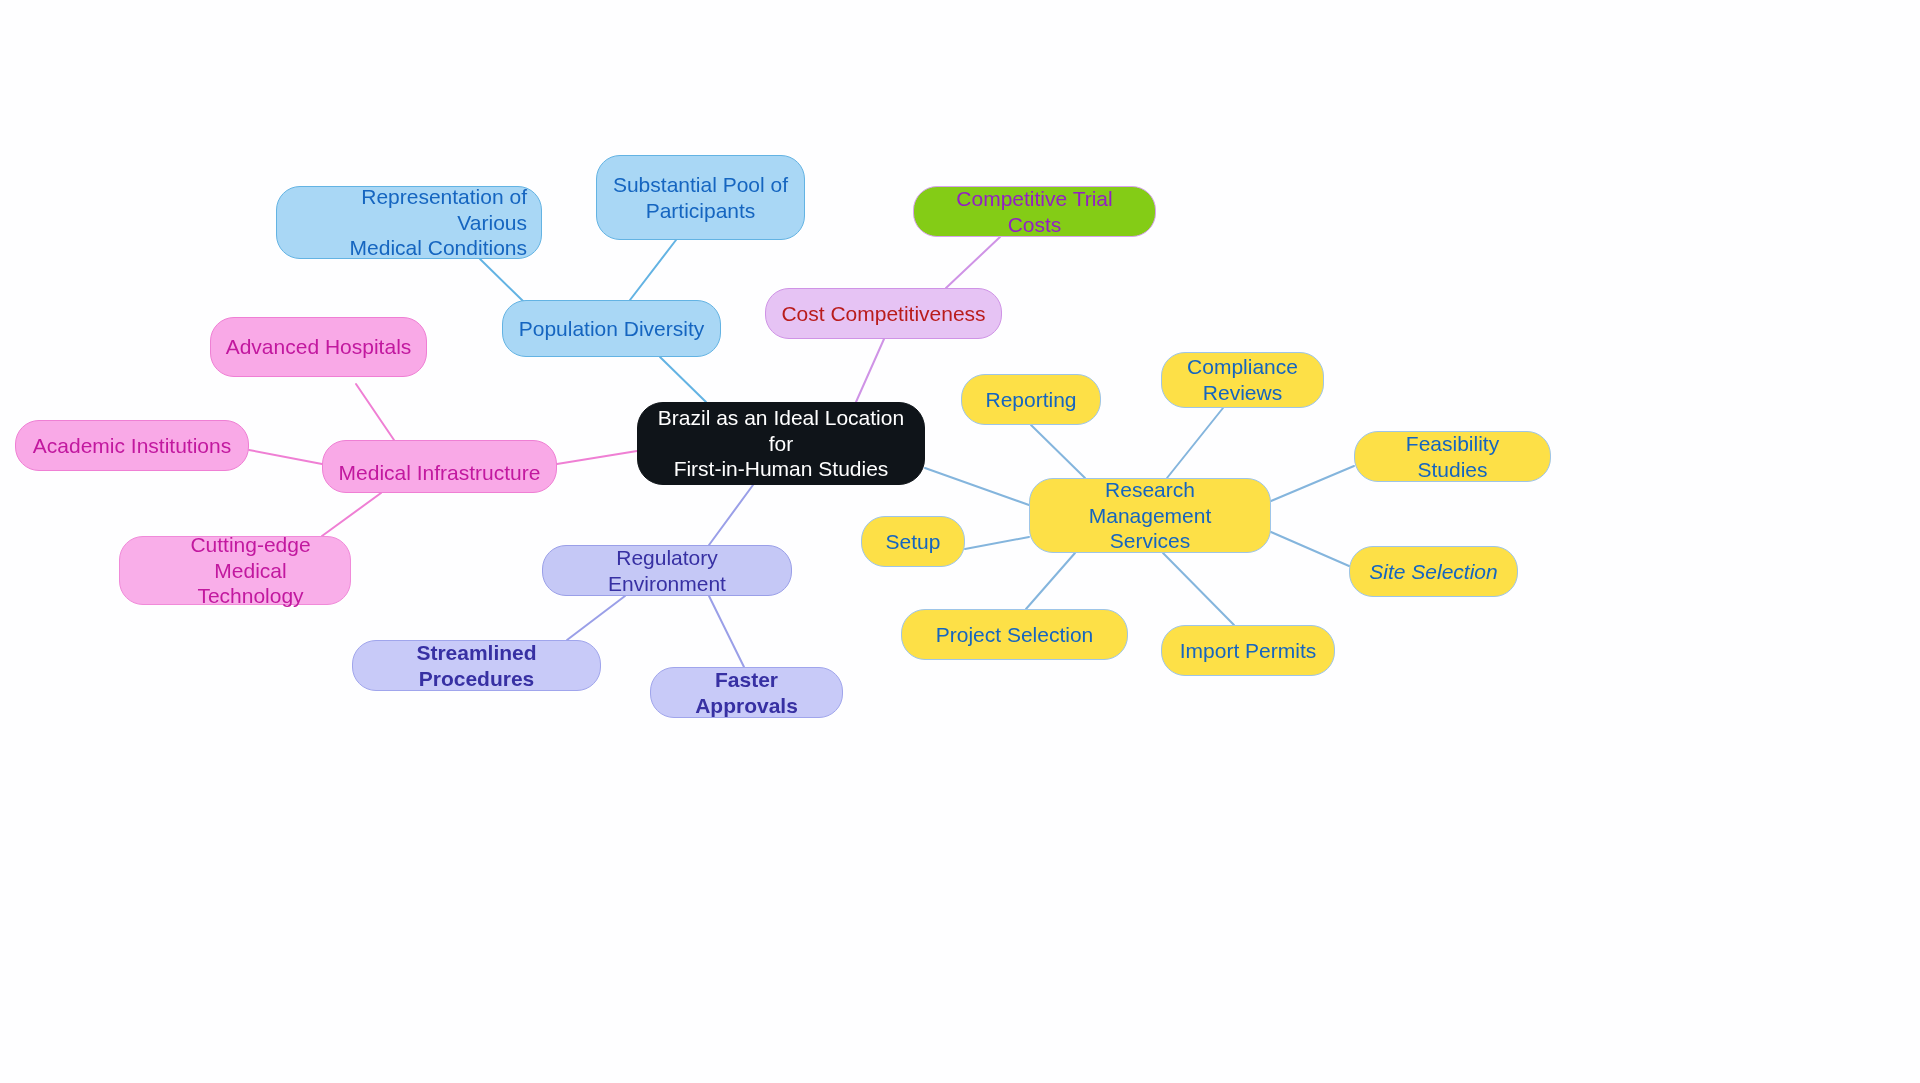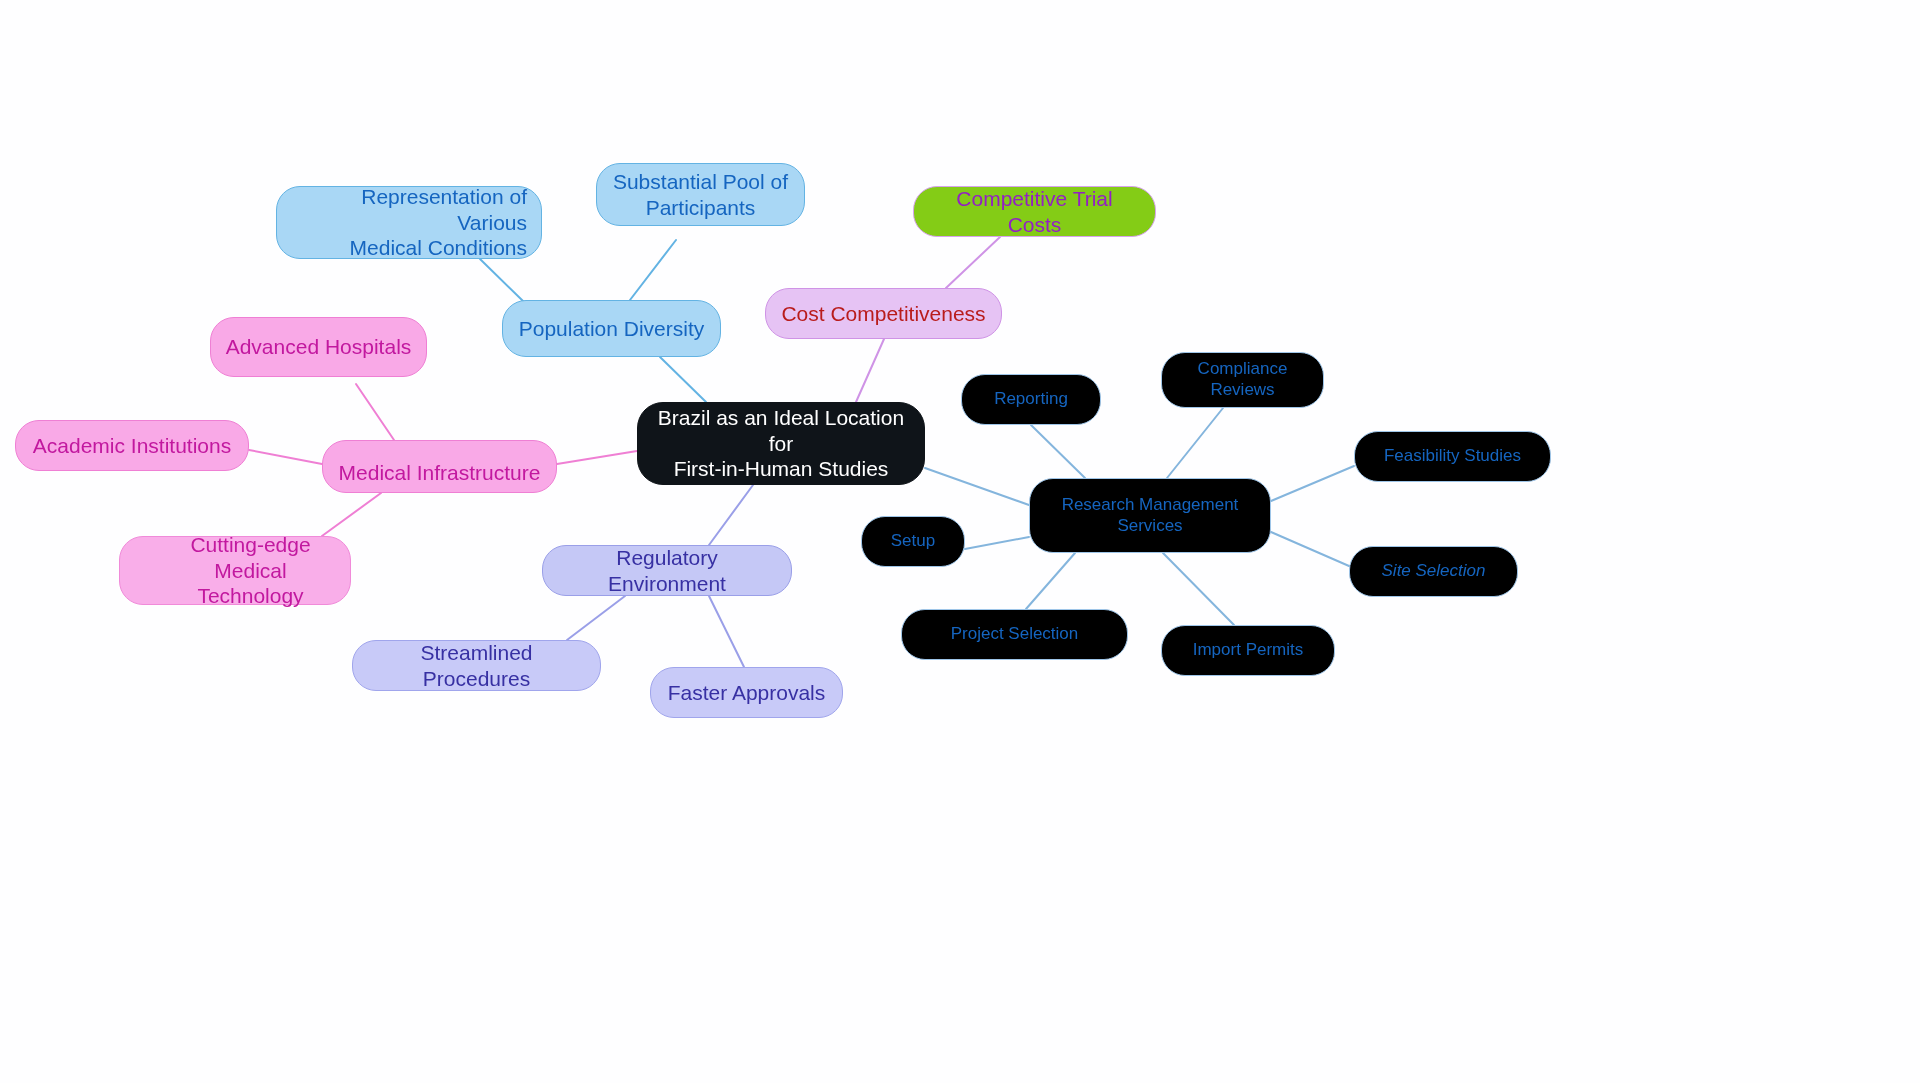--- a/index.html
+++ b/index.html
@@ -45,24 +45,24 @@
     font-size: 21px;
     border-radius: 26px;
   }
   .blue-main {
     background: #a9d7f5;
     border-color: #63b3e3;
     color: #1565c0;
     font-size: 21px;
   }
   .blue-light {
-    background: #000000;
+    background: #fde047;
     border-color: #9ec5e8;
     color: #1565c0;
-    font-size: 17px;
+    font-size: 21px;
   }
   .pink {
     background: #f9a9e7;
     border-color: #ef7fd4;
     color: #c2189f;
     font-size: 21px;
   }
   .pink-light {
     background: #f9aee9;
     border-color: #f08ad9;
@@ -85,20 +85,21 @@
     background: #c5c8f6;
     border-color: #9a9fe8;
     color: #3730a3;
     font-size: 21px;
   }
   .lavender-light {
     background: #c8caf8;
     border-color: #a0a5ec;
     color: #3730a3;
     font-size: 21px;
+    font-weight: bold;
   }
 </style>
 </head>
 <body>
 
 <div id="canvas" style="background: rgb(254, 254, 255);">
   <svg id="edges" viewBox="0 0 1920 1083" xmlns="http://www.w3.org/2000/svg">
       <line x1="706" y1="402" x2="660" y2="357" stroke="#63b3e3" stroke-width="2" stroke-linecap="round"></line>
       <line x1="524" y1="302" x2="480" y2="259" stroke="#63b3e3" stroke-width="2" stroke-linecap="round"></line>
       <line x1="630" y1="300" x2="676" y2="240" stroke="#63b3e3" stroke-width="2" stroke-linecap="round"></line>
@@ -119,21 +120,21 @@
       <line x1="1029" y1="537" x2="965" y2="549" stroke="#84b5dd" stroke-width="2" stroke-linecap="round"></line>
       <line x1="1075" y1="553" x2="1026" y2="609" stroke="#84b5dd" stroke-width="2" stroke-linecap="round"></line>
       <line x1="1163" y1="553" x2="1234" y2="625" stroke="#84b5dd" stroke-width="2" stroke-linecap="round"></line>
     </svg>
   <div id="node-layer">
       <div class="node root" style="left: 637px; top: 402px; width: 288px; height: 83px;"><span>Brazil as an Ideal Location for
 First-in-Human Studies</span></div>
       <div class="node blue-main" style="left: 502px; top: 300px; width: 219px; height: 57px;"><span>Population Diversity</span></div>
       <div class="node blue-main" style="left: 276px; top: 186px; width: 266px; height: 73px; text-align: right;"><span>Representation of Various
 Medical Conditions</span></div>
-      <div class="node blue-main" style="left: 596px; top: 155px; width: 209px; height: 63px; margin-top: 8px;"><span>Substantial Pool of
+      <div class="node blue-main" style="left: 596px; top: 155px; width: 209px; height: 85px;"><span>Substantial Pool of
 Participants</span></div>
       <div class="node violet" style="left: 765px; top: 288px; width: 237px; height: 51px;"><span>Cost Competitiveness</span></div>
       <div class="node violet-light" style="left: 913px; top: 186px; width: 243px; height: 51px;"><span>Competitive Trial Costs</span></div>
       <div class="node pink" style="left: 322px; top: 440px; width: 235px; height: 53px; align-items: flex-end;"><span>Medical Infrastructure</span></div>
       <div class="node pink" style="left: 210px; top: 317px; width: 217px; height: 60px;"><span>Advanced Hospitals</span></div>
       <div class="node pink" style="left: 15px; top: 420px; width: 234px; height: 51px;"><span>Academic Institutions</span></div>
       <div class="node pink-light" style="left: 119px; top: 536px; width: 232px; height: 69px; padding-left: 45px;"><span>Cutting-edge Medical
 Technology</span></div>
       <div class="node lavender" style="left: 542px; top: 545px; width: 250px; height: 51px;"><span>Regulatory Environment</span></div>
       <div class="node lavender-light" style="left: 352px; top: 640px; width: 249px; height: 51px;"><span>Streamlined Procedures</span></div>

